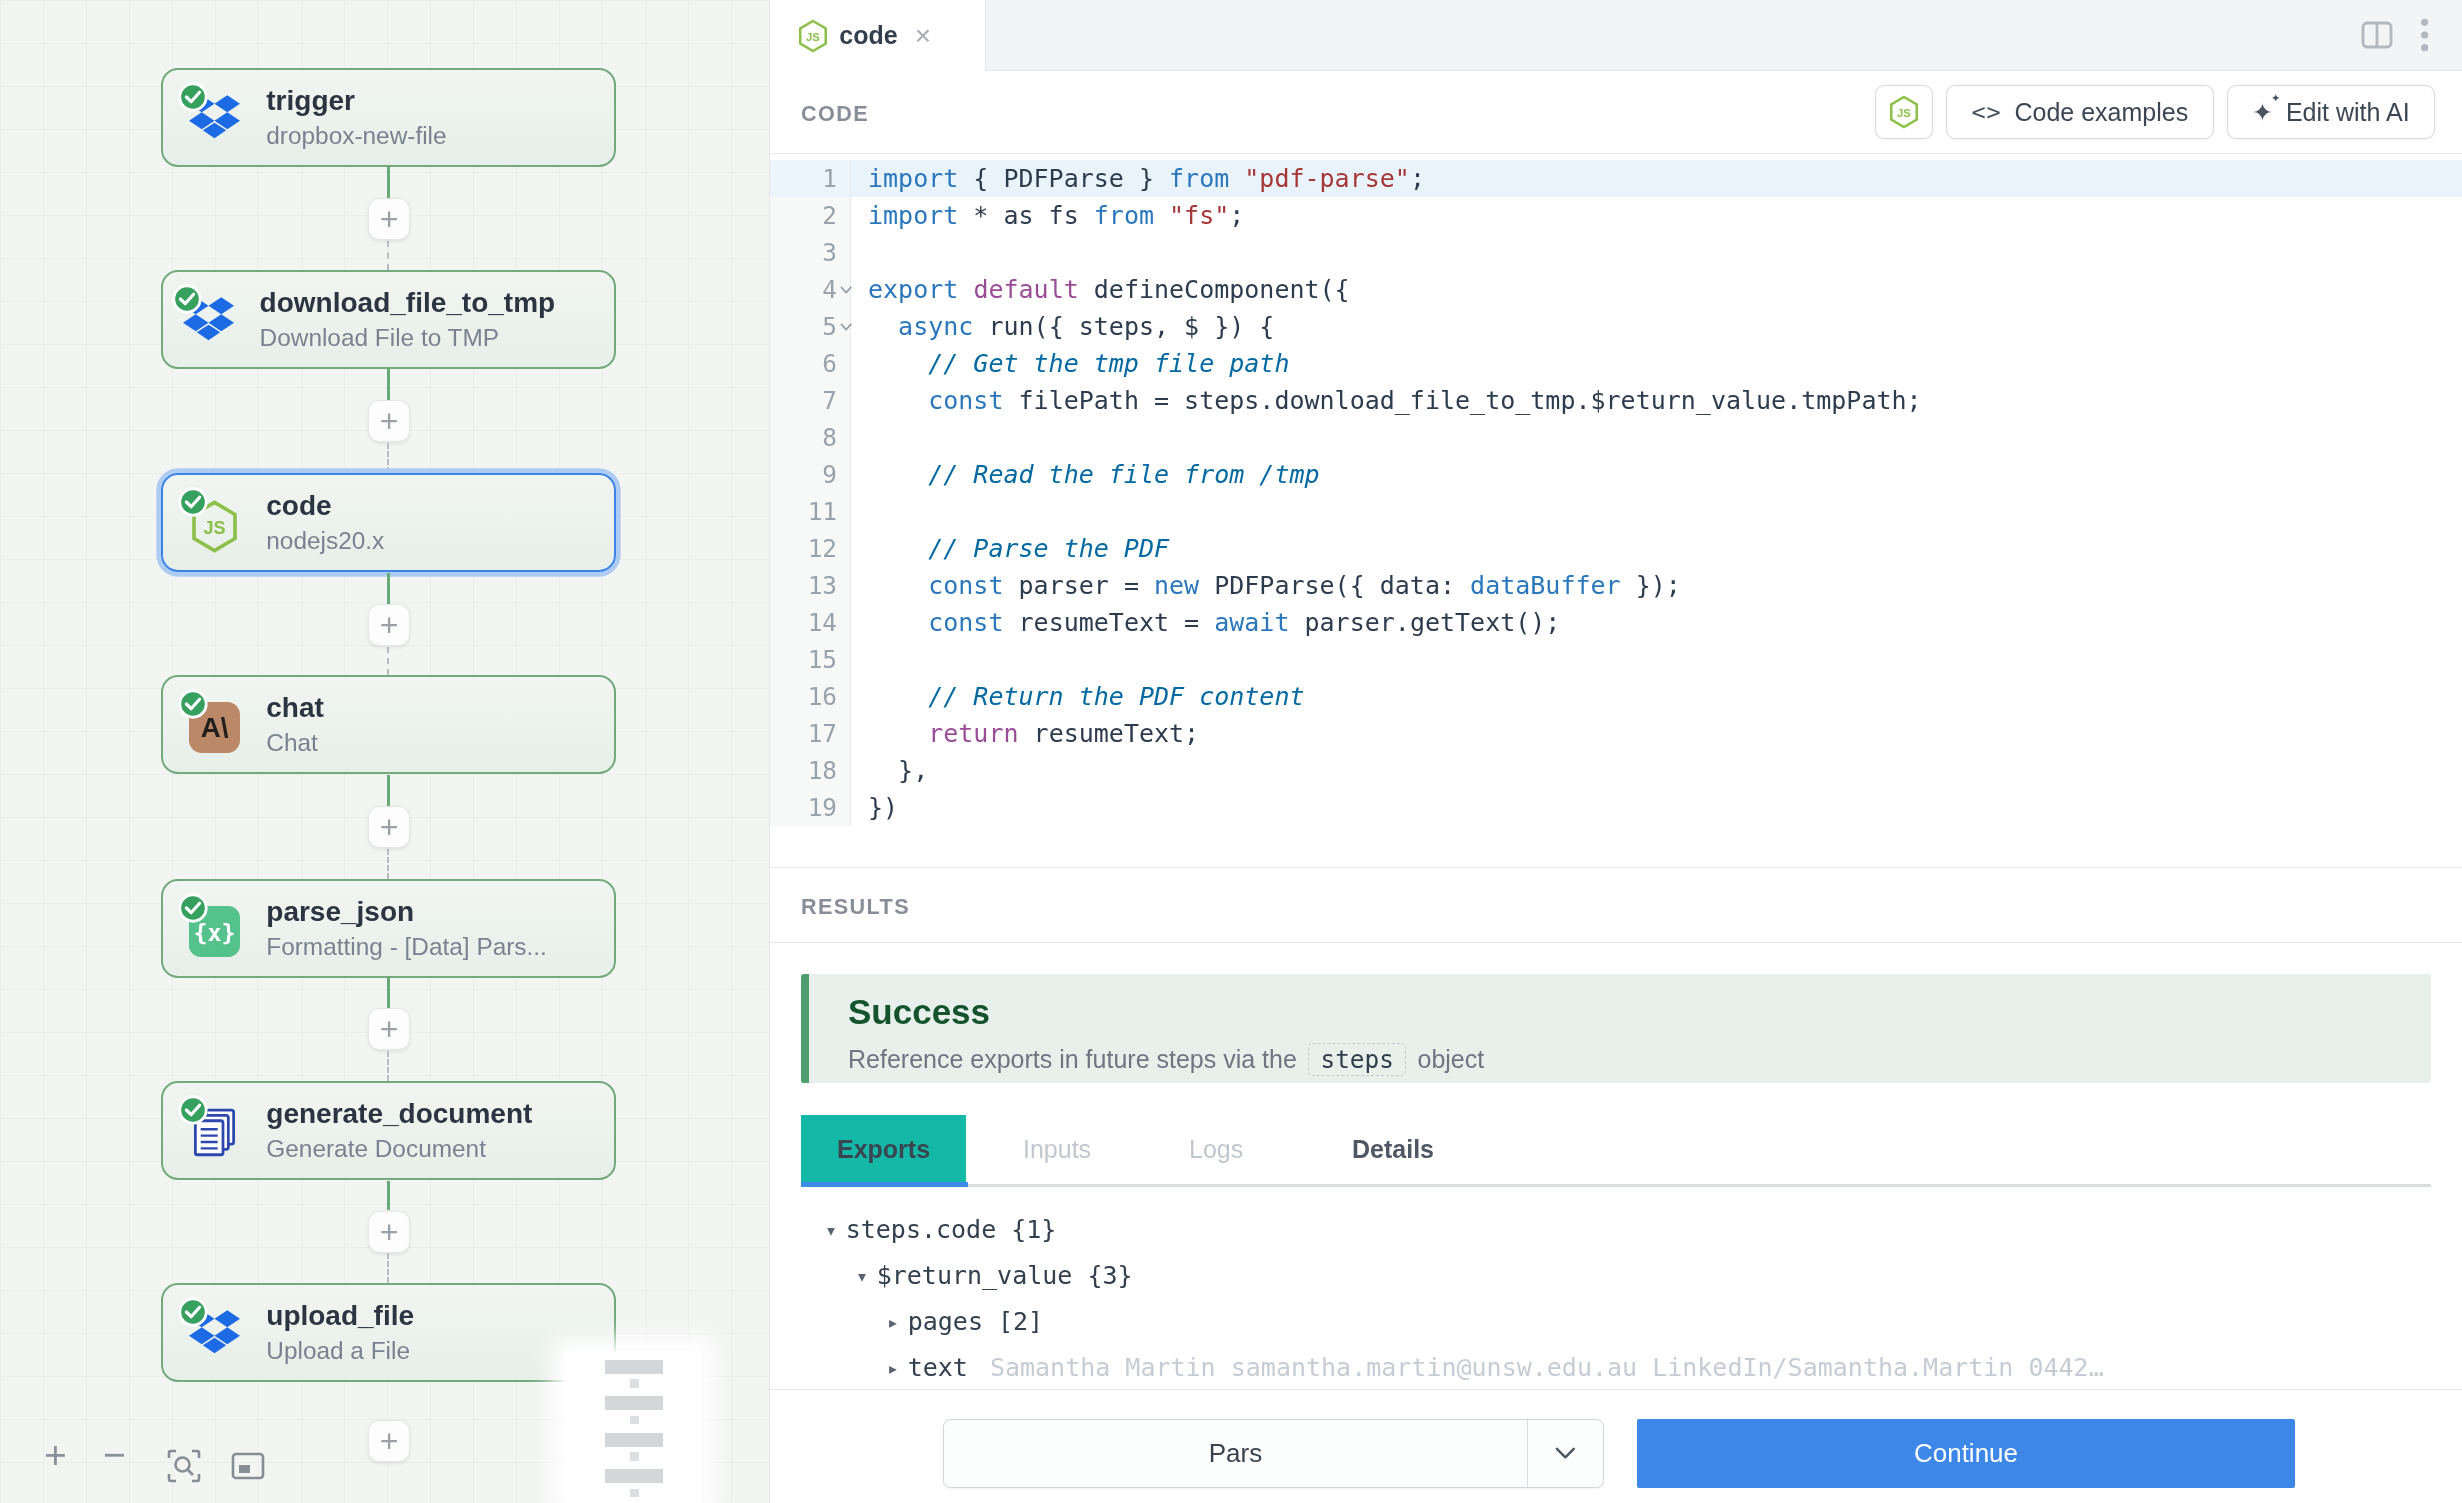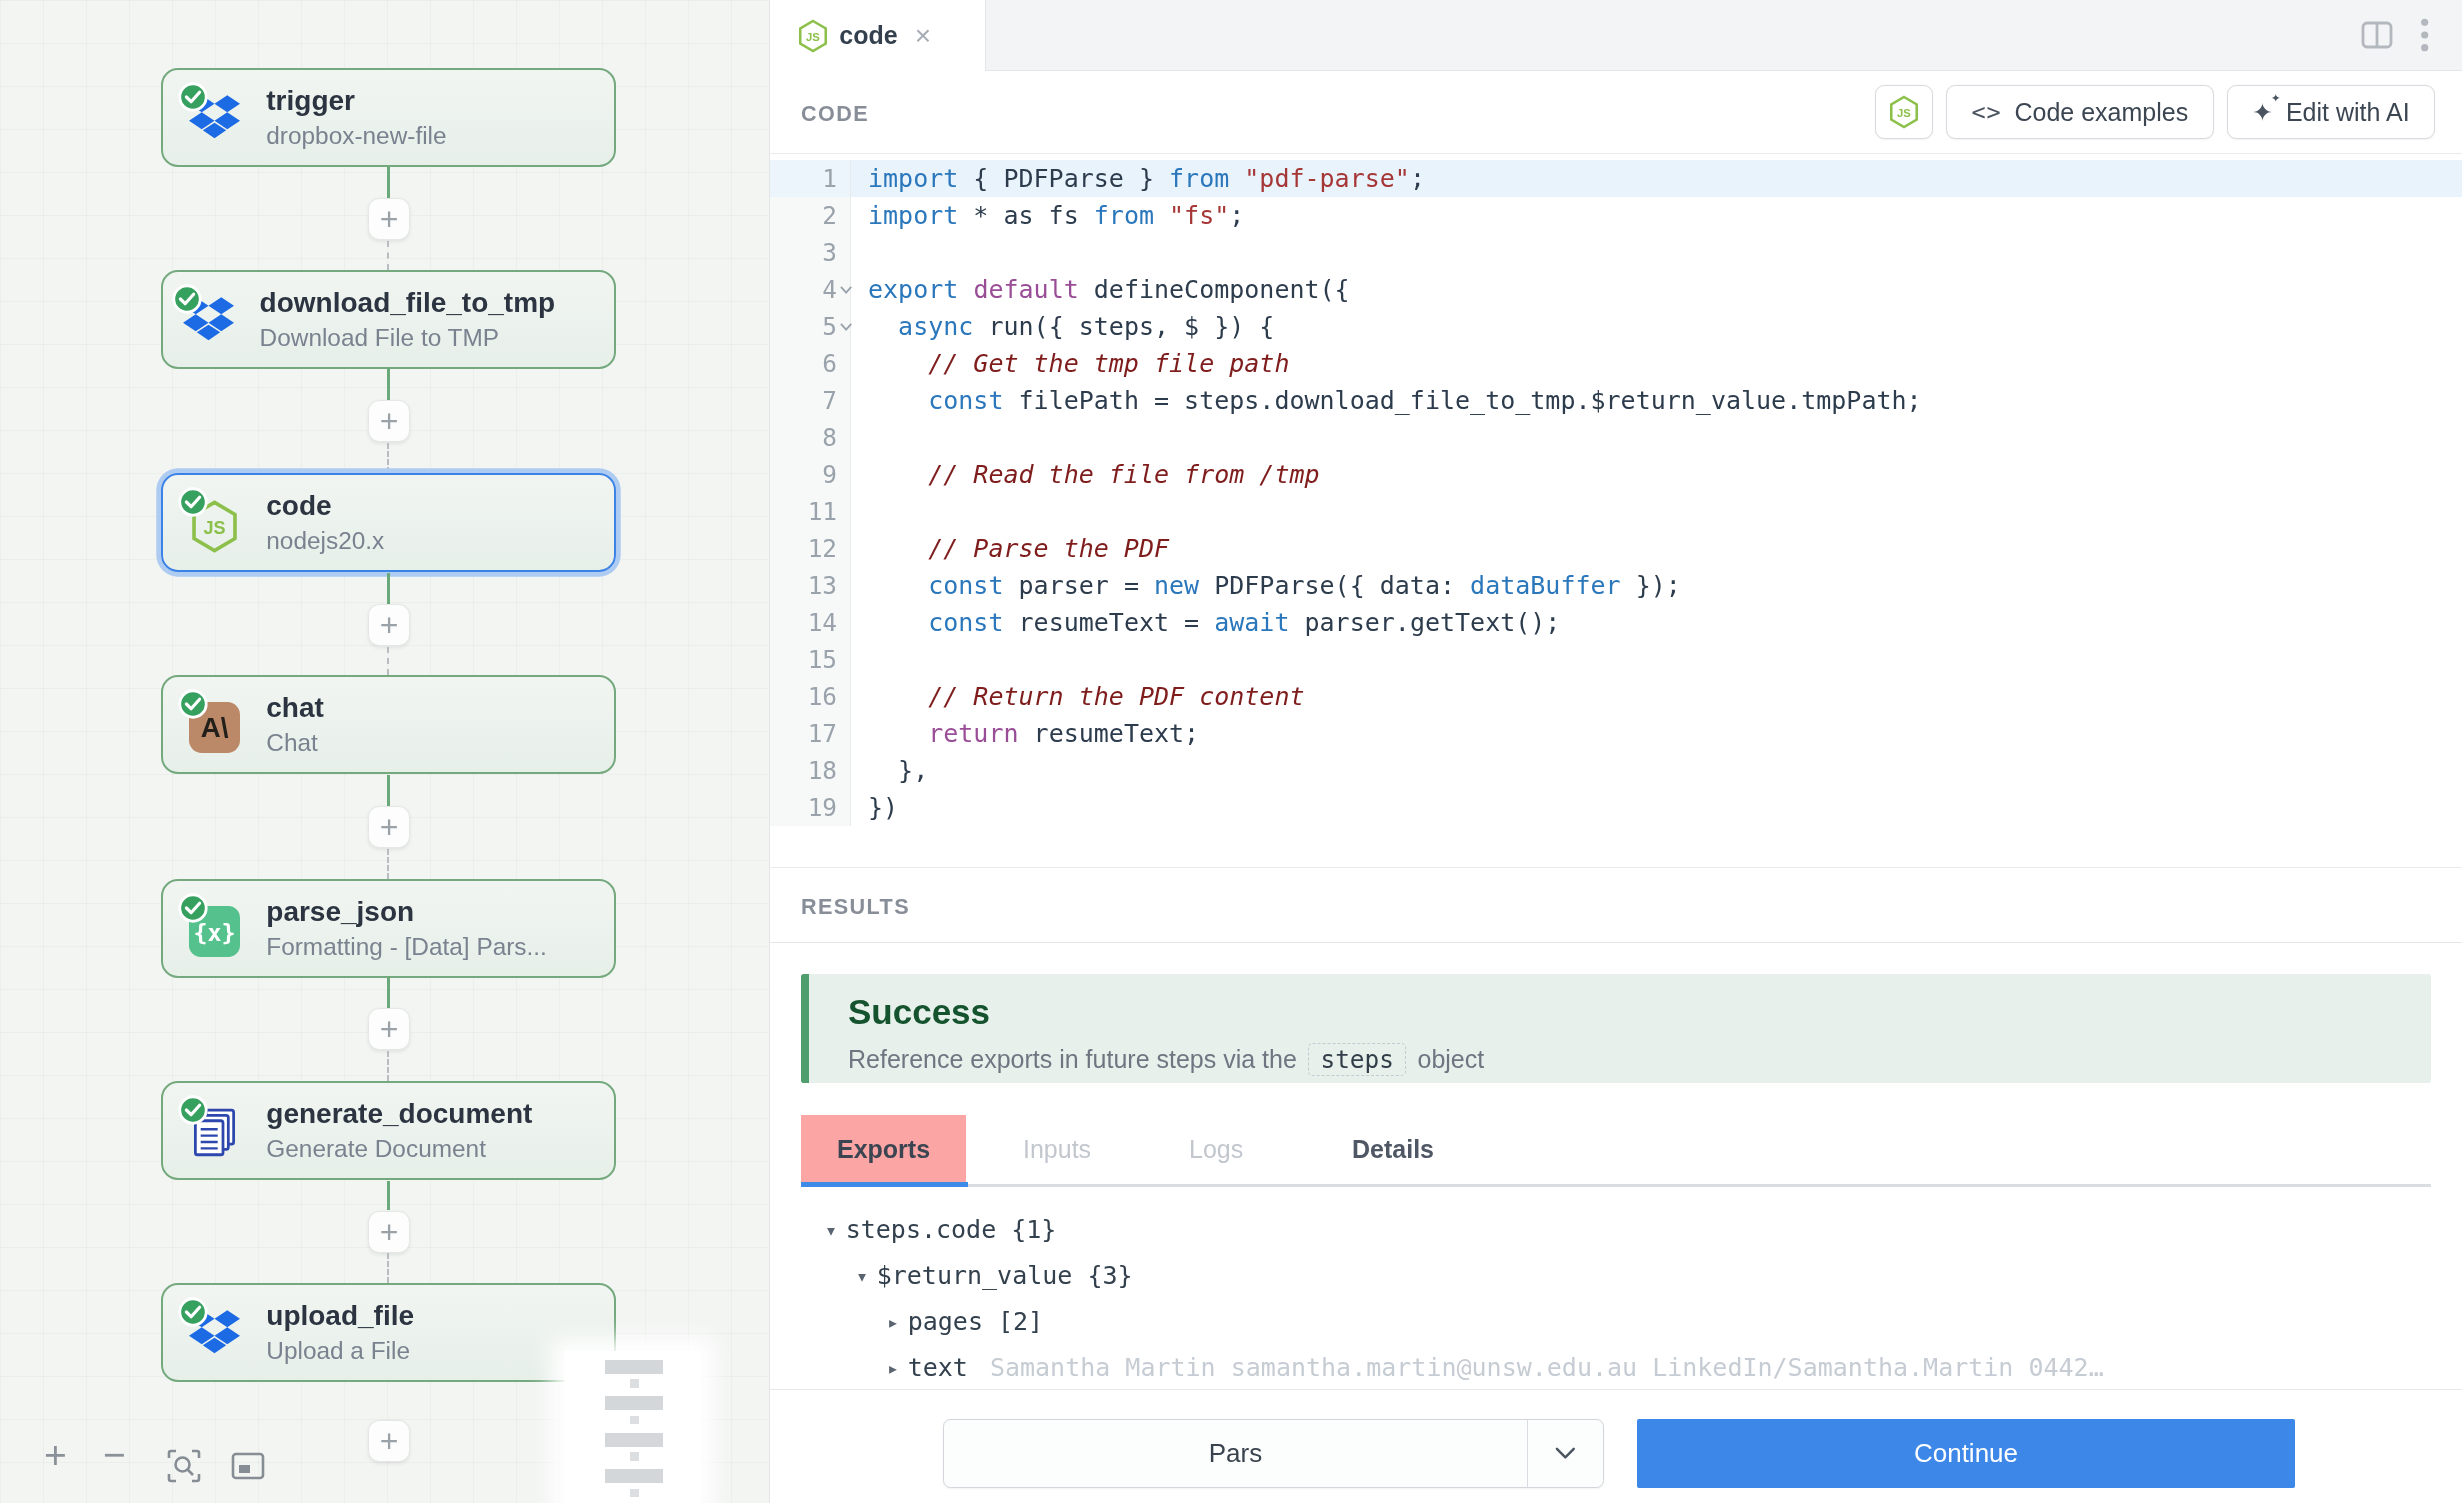--- a/index.html
+++ b/index.html
@@ -77,41 +77,41 @@
     padding-top:5.6px; cursor:text; }
   .code-line { display:flex; height:37px; line-height:37px; }
   .code-line .gutter { width:81px; flex:none; text-align:right; padding-right:13px;
     color:#9aa3ab; background:#f7f8f8; border-right:0.9px solid #e8eaeb; font-size:24.4px;
     position:relative; }
   .code-line.active { background:#e9f3fc; }
   .code-line.active .gutter { background:#edf5fc; }
   .code-line .src { padding-left:17px; white-space:pre; }
   .fold-caret { position:absolute; right:-1.9px; top:15px; }
   .tok-kw { color:#2a77bc; } .tok-def { color:#9a4d97; } .tok-str { color:#a63737; }
-  .tok-cm { color:#7f1d1d; font-style:italic; } .tok-pl { color:#2d3c4d; }
+  .tok-cm { color:#0369a1; font-style:italic; } .tok-pl { color:#2d3c4d; }
   .tok-vb { color:#2a77bc; }
 
   
   .results-header { position:absolute; left:0; top:867px; width:1693px; height:76px;
     background:#ffffff; border-top:0.9px solid #e8eaec; border-bottom:0.9px solid #e5e7eb; }
   .results-header .section-label { position:absolute; left:31px; top:26px; }
 
   .success-banner { position:absolute; left:31px; top:974px; width:1630px; height:109px;
     background:#e7f0eb; border-left:8.5px solid #4f9f6e; border-radius:2.8px;
     padding:18px 0 0 39px; }
   .success-title { font-size:35px; font-weight:700; color:#14532d; }
   .success-sub { margin-top:11.3px; font-size:25px; color:#6e7681; display:flex; align-items:center; }
   .steps-chip { font-family:"DejaVu Sans Mono", monospace; font-size:24.4px; color:#313d49;
     border:1.9px dashed #c4cad1; border-radius:4.7px; padding:0.9px 11.3px; margin:0 11.3px;
     background:transparent; }
 
   .results-tabs { position:absolute; left:31px; top:1115px; width:1630px; height:73px; }
   .rtab { position:absolute; top:0; height:69px; display:flex; align-items:center;
     font-size:25px; padding:0 36px; cursor:pointer; }
-  .rtab.active { background:#fca5a5; color:#3a4551; font-weight:600; }
+  .rtab.active { background:#14b8a6; color:#3a4551; font-weight:600; }
   .rtab.muted { color:#c2c7ce; }
   .rtab.plain { color:#4e5763; font-weight:600; }
   .tabs-track { position:absolute; left:0; top:69px; width:1630px; height:2.8px; background:#dadde1; }
   .tabs-active-underline { position:absolute; left:0; top:67px; height:4.7px; background:#3e8be8; }
 
   .exports-tree { position:absolute; left:55px; top:1207px; width:1598px;
     font-family:"DejaVu Sans Mono", monospace; font-size:25px; color:#33404d; }
   .tree-row { height:46px; line-height:46px; display:flex; align-items:center;
     cursor:pointer; white-space:nowrap; }
   .tree-arrow { color:#5a6470; font-size:20px; width:20.7px; flex:none; }

